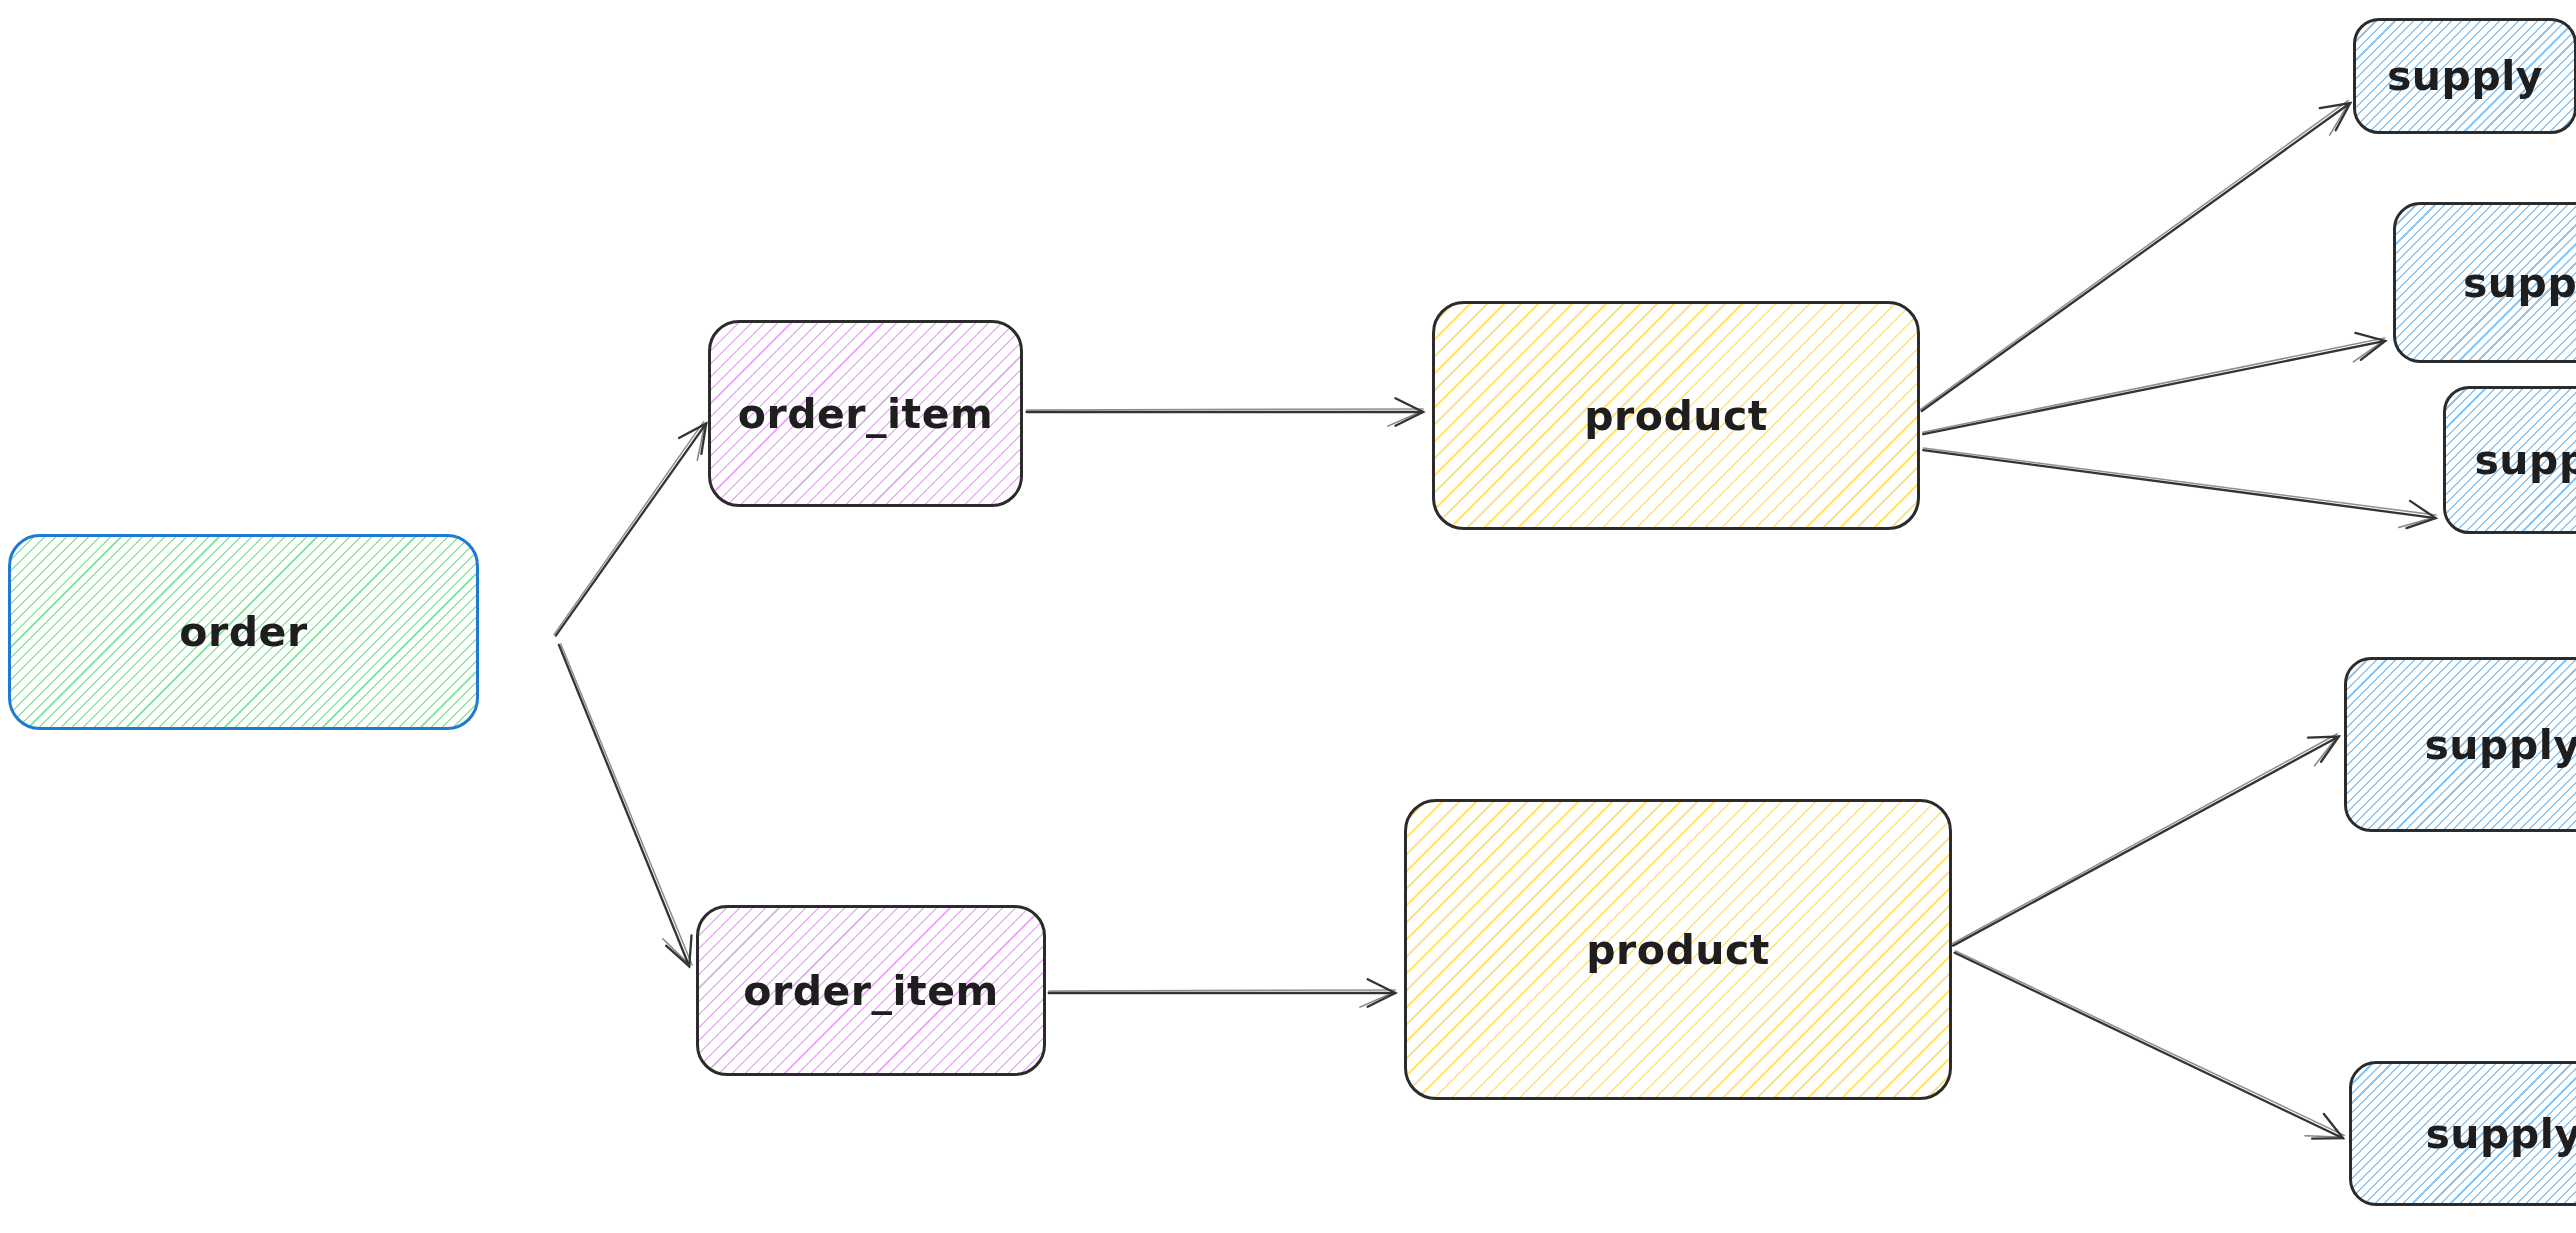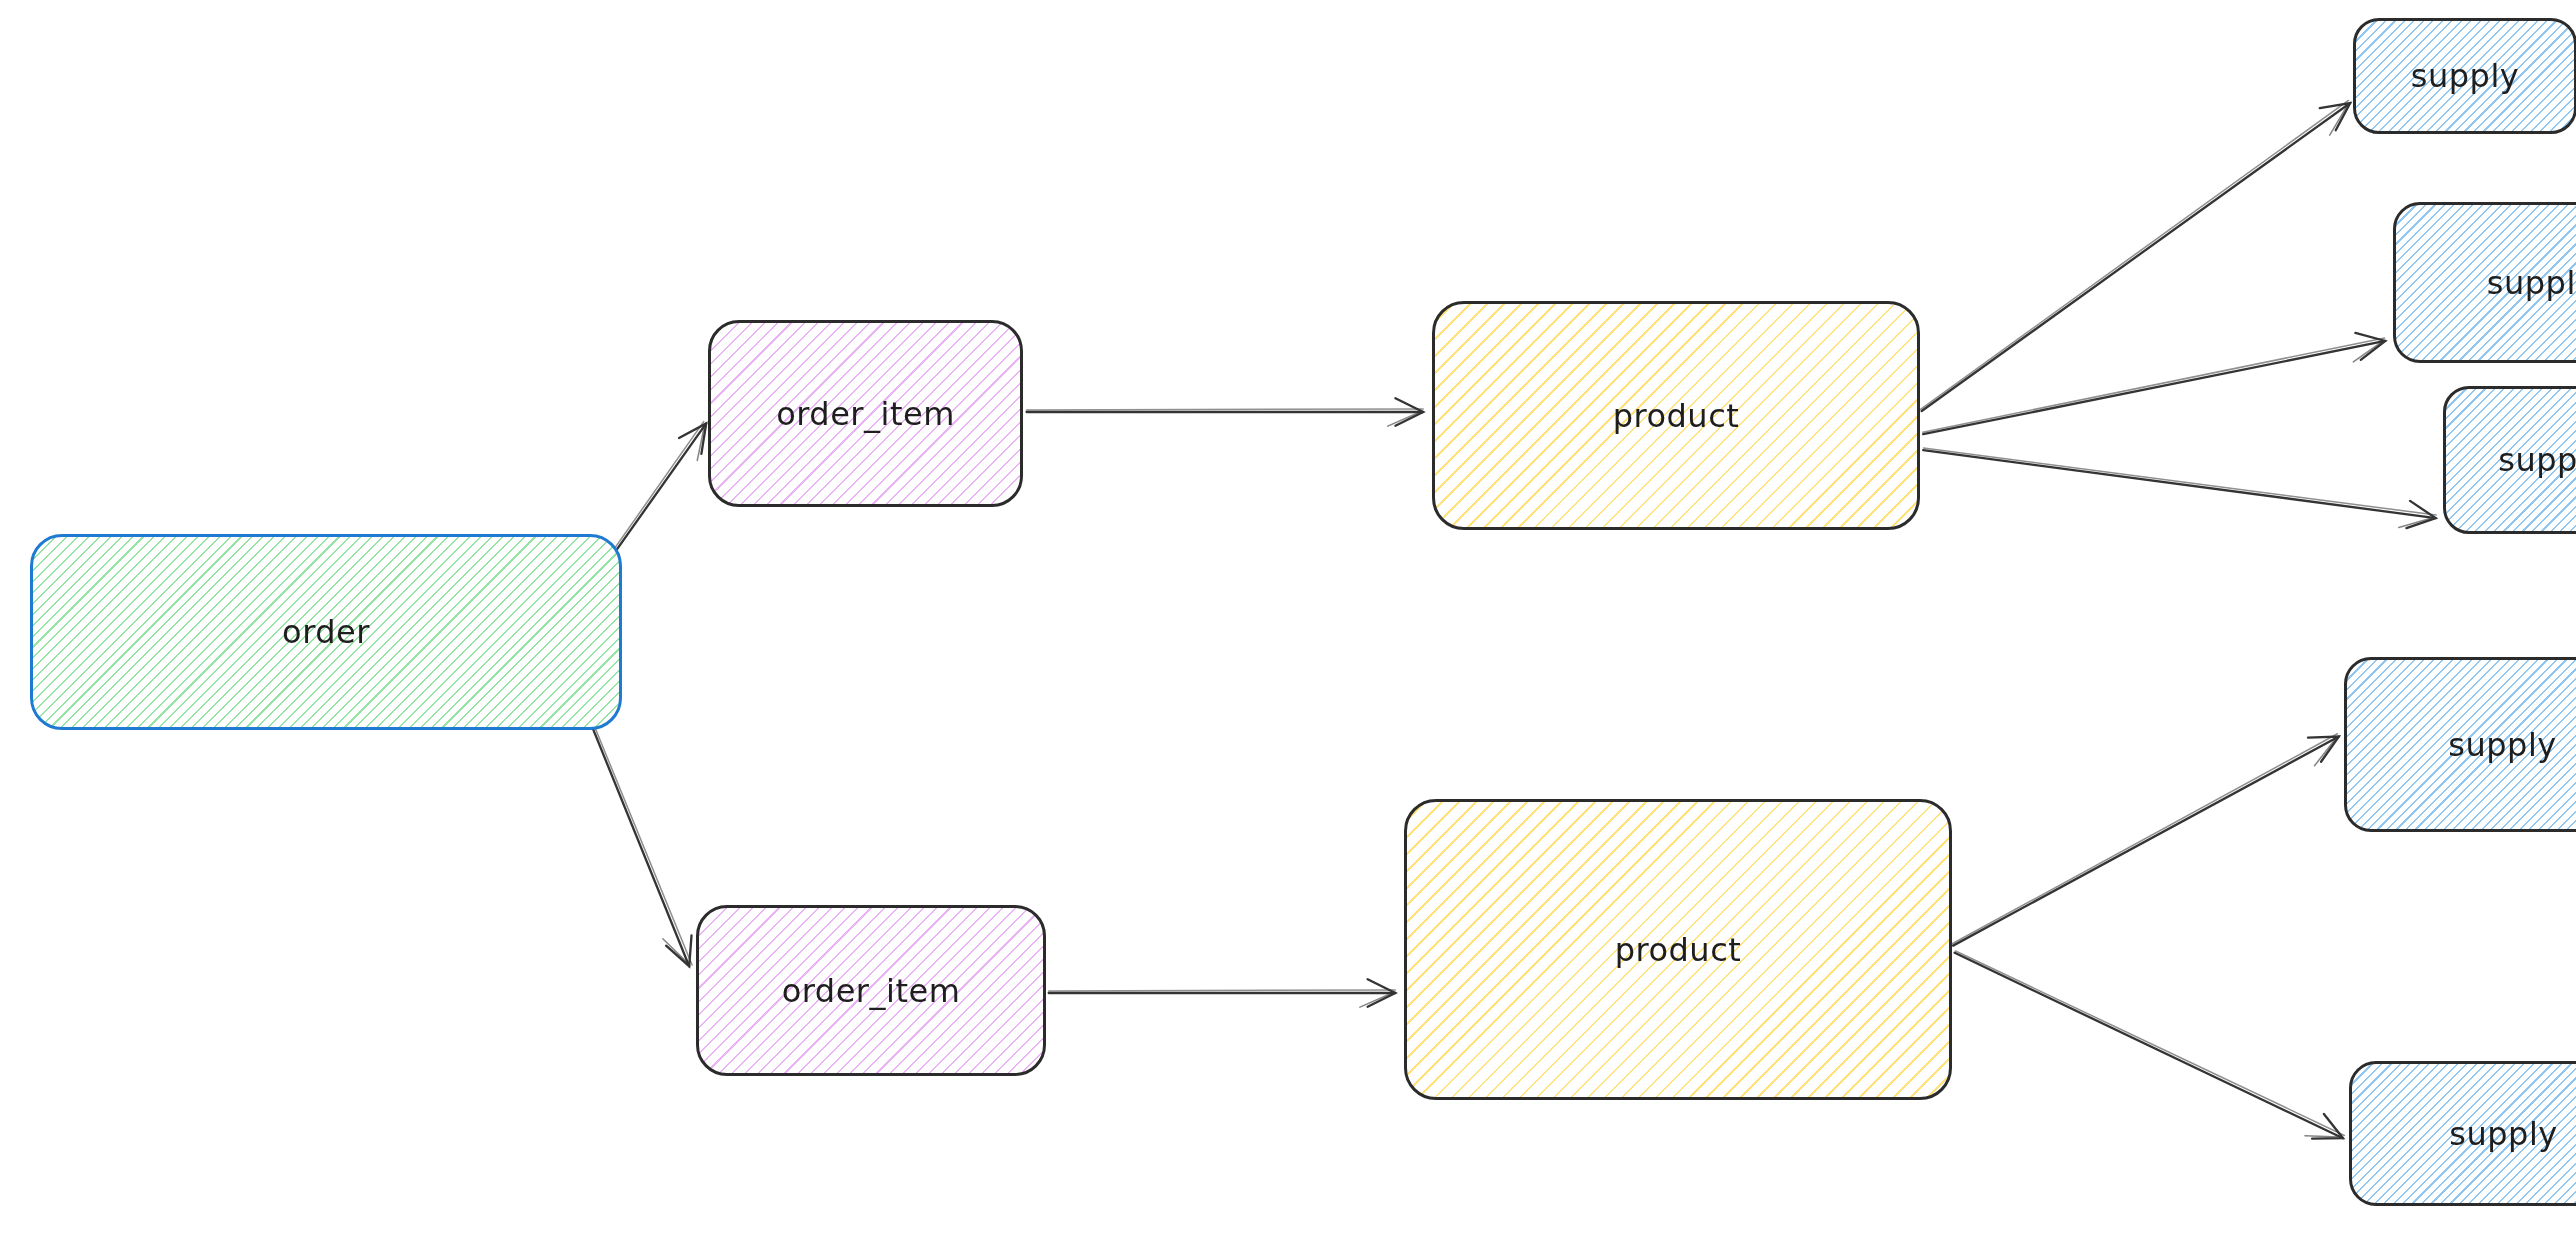--- a/index.html
+++ b/index.html
@@ -29,22 +29,22 @@
     
     background-image: repeating-linear-gradient(
       135deg,
       var(--hatch) 0 var(--hatch-w, 1.8px),
       transparent var(--hatch-w, 1.8px) var(--hatch-gap, 9.3px)
     );
     cursor: move;
   }
   .node .label {
     color: #1e1e1e;
-    font-weight: normal;
-    font-size: 32px;
+    font-weight: bold;
+    font-size: 41px;
     letter-spacing: 0.5px;
     white-space: nowrap;
     user-select: none;
   }
   
   .node.type-order      { --hatch-gap: 7.7px; --hatch-w: 1.5px;   }
   .node.type-order_item { --hatch-gap: 9.3px; --hatch-w: 1.5px;   }
   .node.type-product    { --hatch-gap: 12px; --hatch-w: 1.8px; }
   .node.type-supply     { --hatch-gap: 6.7px; --hatch-w: 1.5px;   }
   .edge-shaft { stroke-linecap: round; }
@@ -104,21 +104,21 @@
         <line x1="4492.664210376691" y1="1486.879899971236" x2="4534.725108674236" y2="1432.8592868868625" stroke="#343434" stroke-width="3" class="edge-shaft" opacity="0.6"></line>
       </g>
       <g>
         <line x1="3794" y1="1850" x2="4548" y2="2210" stroke="#343434" stroke-width="4.5" class="edge-shaft"></line>
         <line x1="3795.723450031411" y1="1846.3903296564329" x2="4550.585175047117" y2="2204.585494484649" stroke="#343434" stroke-width="3" class="edge-shaft" opacity="0.55"></line>
         <path d="M 4488.006352417621 2210.8730691618443 L 4548 2210 L 4510.960023784463 2162.797879687958" stroke="#343434" stroke-width="4.5" class="edge-head"></path>
         <line x1="4474.15843235681" y1="2205.160280173781" x2="4542.58549448465" y2="2207.414824952883" stroke="#343434" stroke-width="3" class="edge-shaft" opacity="0.6"></line>
       </g>
     </svg>
   <div id="nodes-layer">
-      <div class="node type-order" style="left: 30px; top: 534px; width: 592px; height: 196px; border-radius: 32px; border-color: rgb(31, 122, 209); --hatch: #94e4a4;">
+      <div class="node type-order" style="left: 8px; top: 534px; width: 471px; height: 196px; border-radius: 32px; border-color: rgb(31, 122, 209); --hatch: #94e4a4;">
         <span class="label">order</span>
       </div>
       <div class="node type-order_item" style="left: 708px; top: 320px; width: 315px; height: 187px; border-radius: 31px; border-color: rgb(43, 43, 43); --hatch: #eab3f5;">
         <span class="label">order_item</span>
       </div>
       <div class="node type-order_item" style="left: 696px; top: 905px; width: 350px; height: 171px; border-radius: 31px; border-color: rgb(43, 43, 43); --hatch: #eab3f5;">
         <span class="label">order_item</span>
       </div>
       <div class="node type-product" style="left: 1432px; top: 301px; width: 488px; height: 229px; border-radius: 32px; border-color: rgb(43, 43, 43); --hatch: #ffe27a;">
         <span class="label">product</span>

